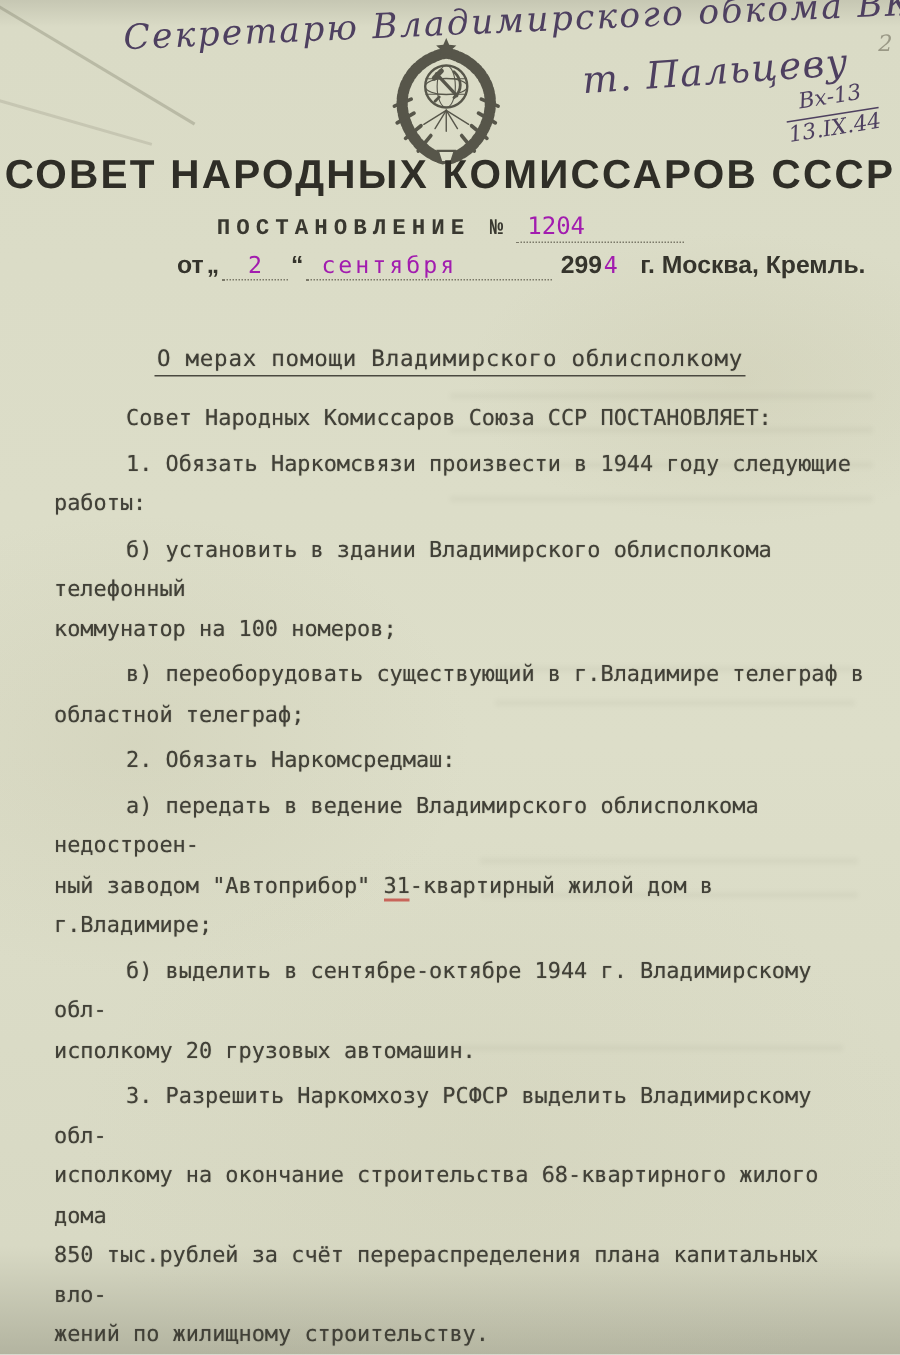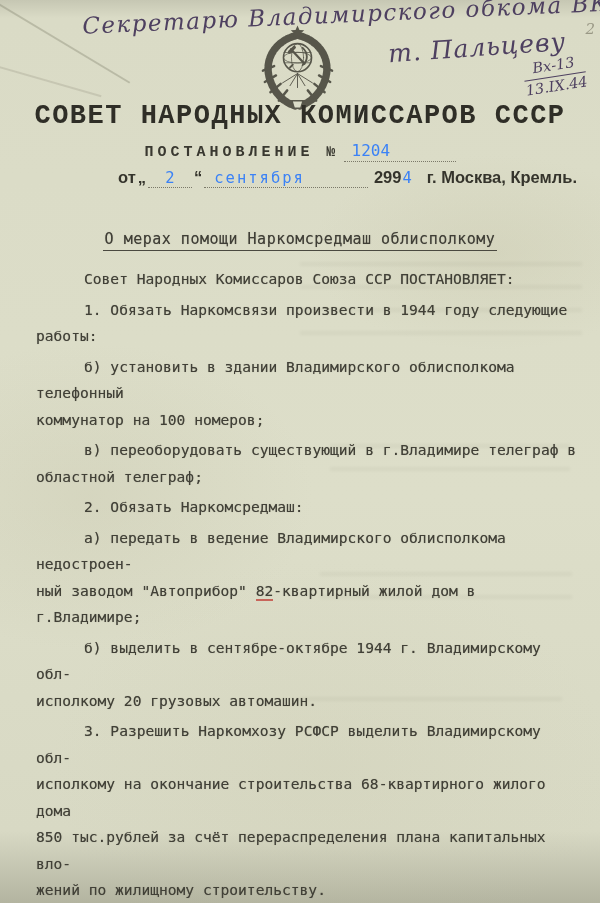--- a/index.html
+++ b/index.html
@@ -36,27 +36,27 @@
   .hw-line2 { left: 388px; top: 33px; font-size: 25px; letter-spacing: 1px; transform: rotate(-4deg); white-space: nowrap; }
   .registry { right: 14px; top: 56px; text-align: center; transform: rotate(-9deg); font-size: 14.5px; line-height: 1.3; }
   .reg-num { border-bottom: 1.5px solid #4e4060; padding: 0 3px 1px; }
   .page-num { right: 5px; top: 20px; font-size: 15px; color: rgba(100,96,80,.55); }
 
   .emblem { position: absolute; left: 250px; top: 24px; width: 95px; height: 86px; }
 
   .org {
     position: absolute; top: 101px; left: 0; width: 100%;
     text-align: center;
-    font-family: Liberation Mono, monospace;
+    font-family: Liberation Sans, sans-serif;
     font-weight: bold; font-size: 27px; letter-spacing: 1.5px;
     color: #2f2e27;
   }
   .doc-line { position: absolute; top: 141px; width: 100%; text-align: center; color: #393830; }
   .doc-type { font-family: Liberation Mono, monospace; font-weight: bold; font-size: 15px; letter-spacing: 4px; }
-  .typed { font-family: "DejaVu Sans Mono", monospace; font-weight: normal; color: #3b82f6; font-size: 15.5px; }
+  .typed { font-family: "DejaVu Sans Mono", monospace; font-weight: normal; color: #a21caf; font-size: 15.5px; }
   .doc-number {
     display: inline-block; min-width: 112px; text-align: left;
     border-bottom: 1px dotted #7b7969; padding: 0 0 1px 8px; margin-left: 4px;
     font-size: 16px;
   }
   .date-line {
     position: absolute; top: 168px; left: 118px; right: 23px;
     display: flex; align-items: baseline;
     color: #35342c;
     font-family: "Liberation Sans", sans-serif; font-weight: bold; font-size: 16.5px;
@@ -147,33 +147,33 @@
   <span class="quote">„</span>
   <span class="typed day">2</span>
   <span class="quote">“</span>
   <span class="typed month">сентября</span>
   <span class="year-printed">299</span>
   <span class="typed year-typed">4</span>
   <span class="place">г. Москва, Кремль.</span>
 </div>
 
 <div class="title-wrap">
-  <span class="title">О мерах помощи Наркомсредмаш облисполкому</span>
+  <span class="title">О мерах помощи Владимирского облисполкому</span>
 </div>
 
 <div class="body-text">
   <p>Совет Народных Комиссаров Союза ССР ПОСТАНОВЛЯЕТ:</p>
   <p>1. Обязать Наркомсвязи произвести в 1944 году следующие
 работы:</p>
   <p>б) установить в здании Владимирского облисполкома телефонный
 коммунатор на 100 номеров;</p>
   <p>в) переоборудовать существующий в г.Владимире телеграф в
 областной телеграф;</p>
   <p>2. Обязать Наркомсредмаш:</p>
   <p><span>а) передать в ведение Владимирского облисполкома недостроен-
-ный заводом "Автоприбор" </span><span class="mark68">82</span><span>-квартирный жилой дом в г.Владимире;</span></p>
+ный заводом "Автоприбор" </span><span class="mark68">31</span><span>-квартирный жилой дом в г.Владимире;</span></p>
   <p>б) выделить в сентябре-октябре 1944 г. Владимирскому обл-
 исполкому 20 грузовых автомашин.</p>
   <p>3. Разрешить Наркомхозу РСФСР выделить Владимирскому обл-
 исполкому на окончание строительства 68-квартирного жилого дома
 850 тыс.рублей за счёт перераспределения плана капитальных вло-
 жений по жилищному строительству.</p>
 </div>
 
 </body></html>

